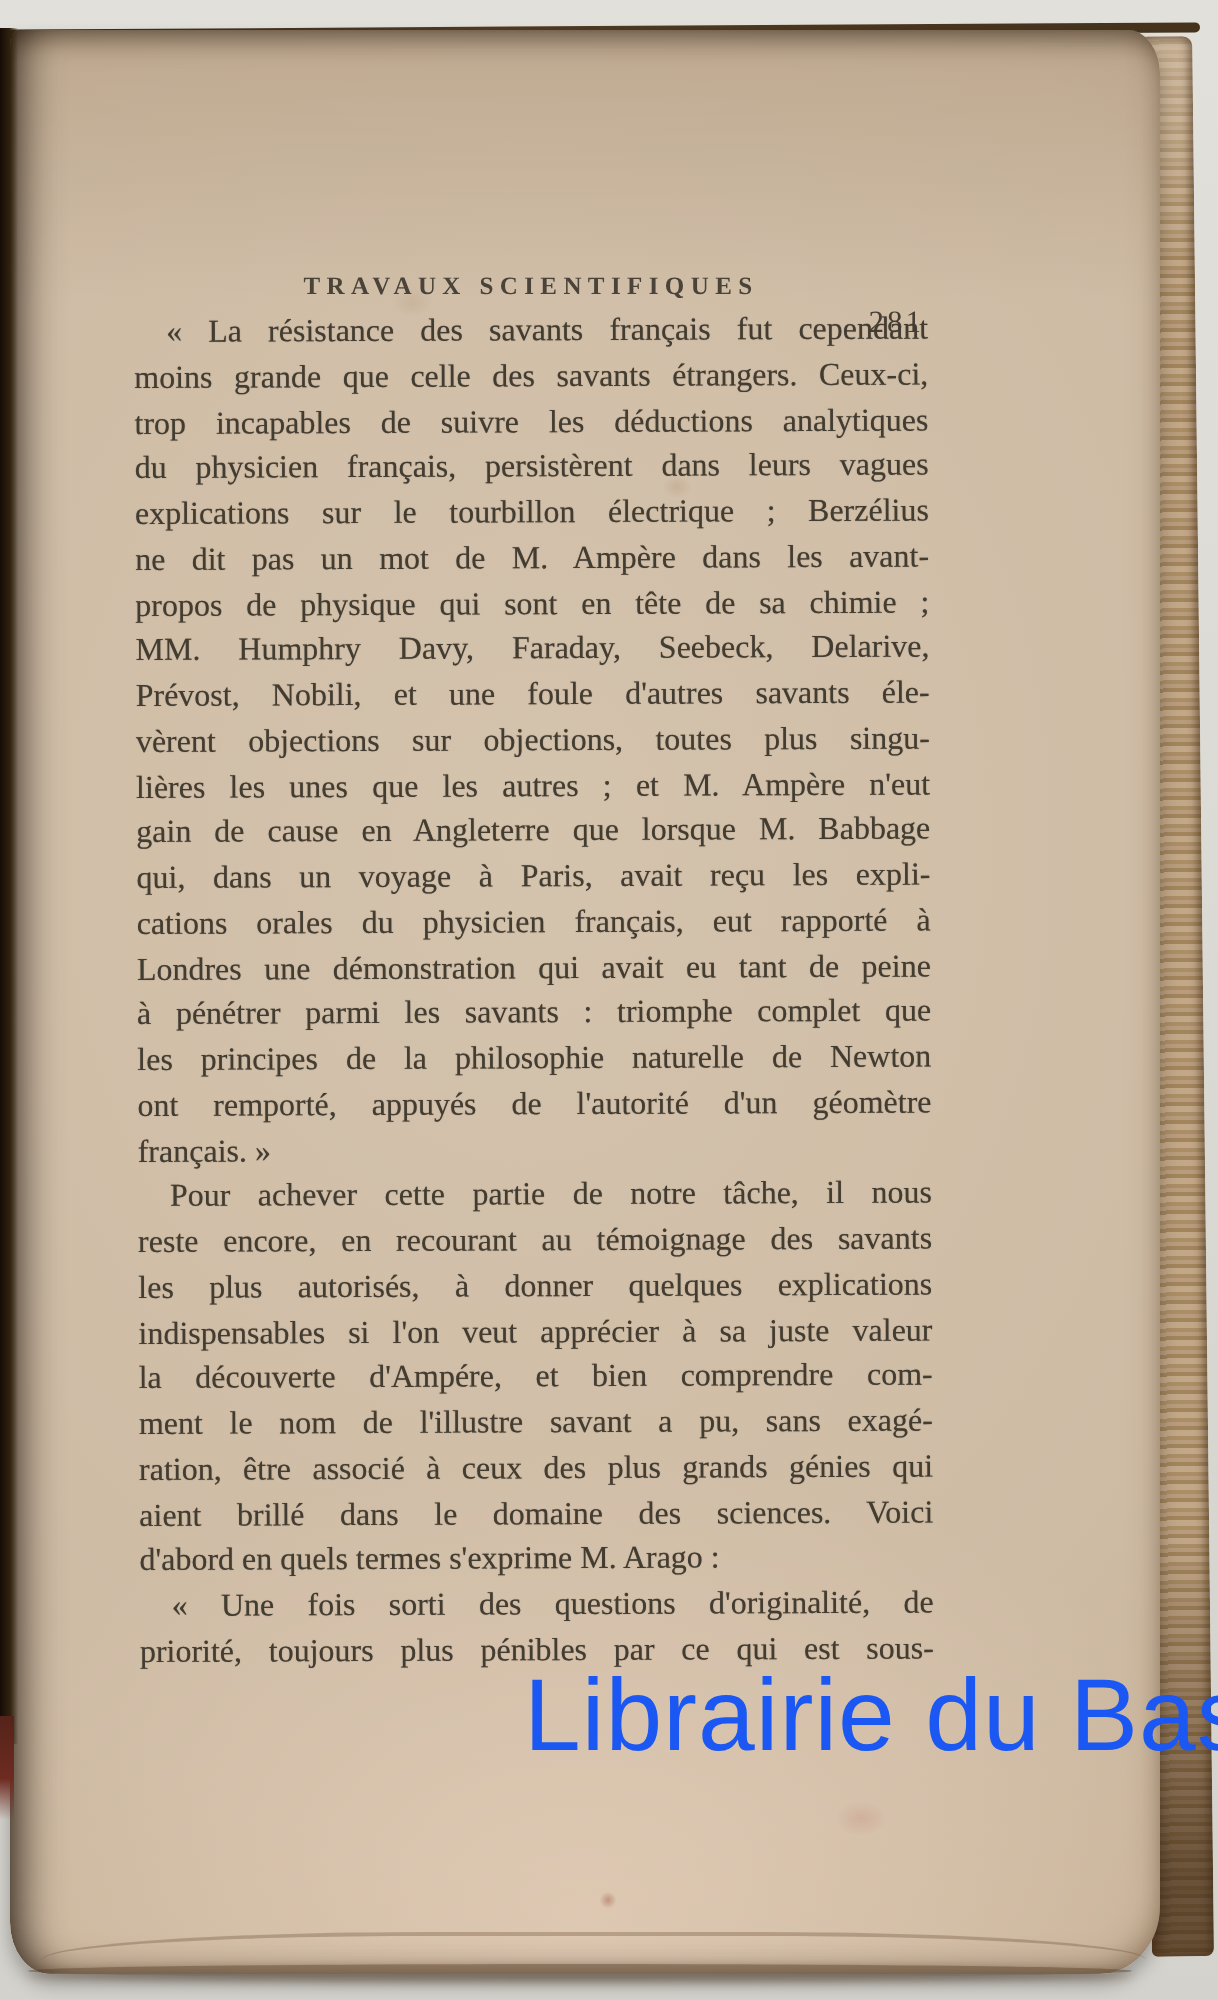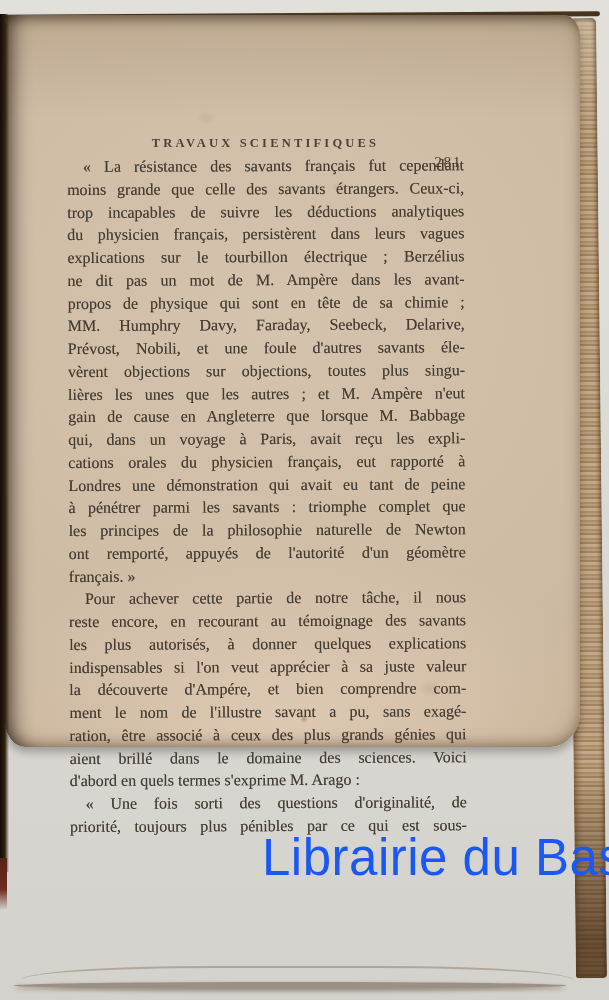--- a/index.html
+++ b/index.html
@@ -23,21 +23,21 @@
     transform:rotate(-0.65deg);transform-origin:100% 100%;
     background:
       linear-gradient(to bottom,rgba(220,205,185,.5) 0%,rgba(0,0,0,0) 12%,rgba(0,0,0,0) 78%,rgba(58,36,16,.65) 96%),
       repeating-linear-gradient(to bottom,#b89c7e 0 2px,#a2855c 2px 4px,#c2a788 4px 7px,#ab8e66 7px 9px);
     border-radius:9px 5px 4px 3px;
     box-shadow:inset 3px 0 6px rgba(80,50,25,.55), inset -2px 0 4px rgba(60,40,20,.5);
   }
 
   
   .page{
-    position:absolute;left:5px;top:15px;width:575px;height:732px;
+    position:absolute;left:5px;top:15px;width:575px;height:972px;
     background:
       radial-gradient(60% 24% at 50% 97%,rgba(238,214,194,.5) 0%,rgba(238,214,194,0) 100%),
       linear-gradient(to bottom,rgba(130,100,70,.22),rgba(130,100,70,0) 14%),
       radial-gradient(125% 95% at 45% 42%,#d4c3ad 0%,#cebba4 55%,#c4ae93 84%,#b69d7e 100%);
     border-radius:4px 16px 30px 20px / 10px 22px 34px 26px;
     box-shadow:
       inset 15px 0 20px -10px rgba(22,13,5,.8),
       inset 0 11px 14px -8px rgba(40,25,10,.55),
       inset -7px -9px 16px -9px rgba(85,58,30,.5),
       0 5px 9px rgba(0,0,0,.28);

